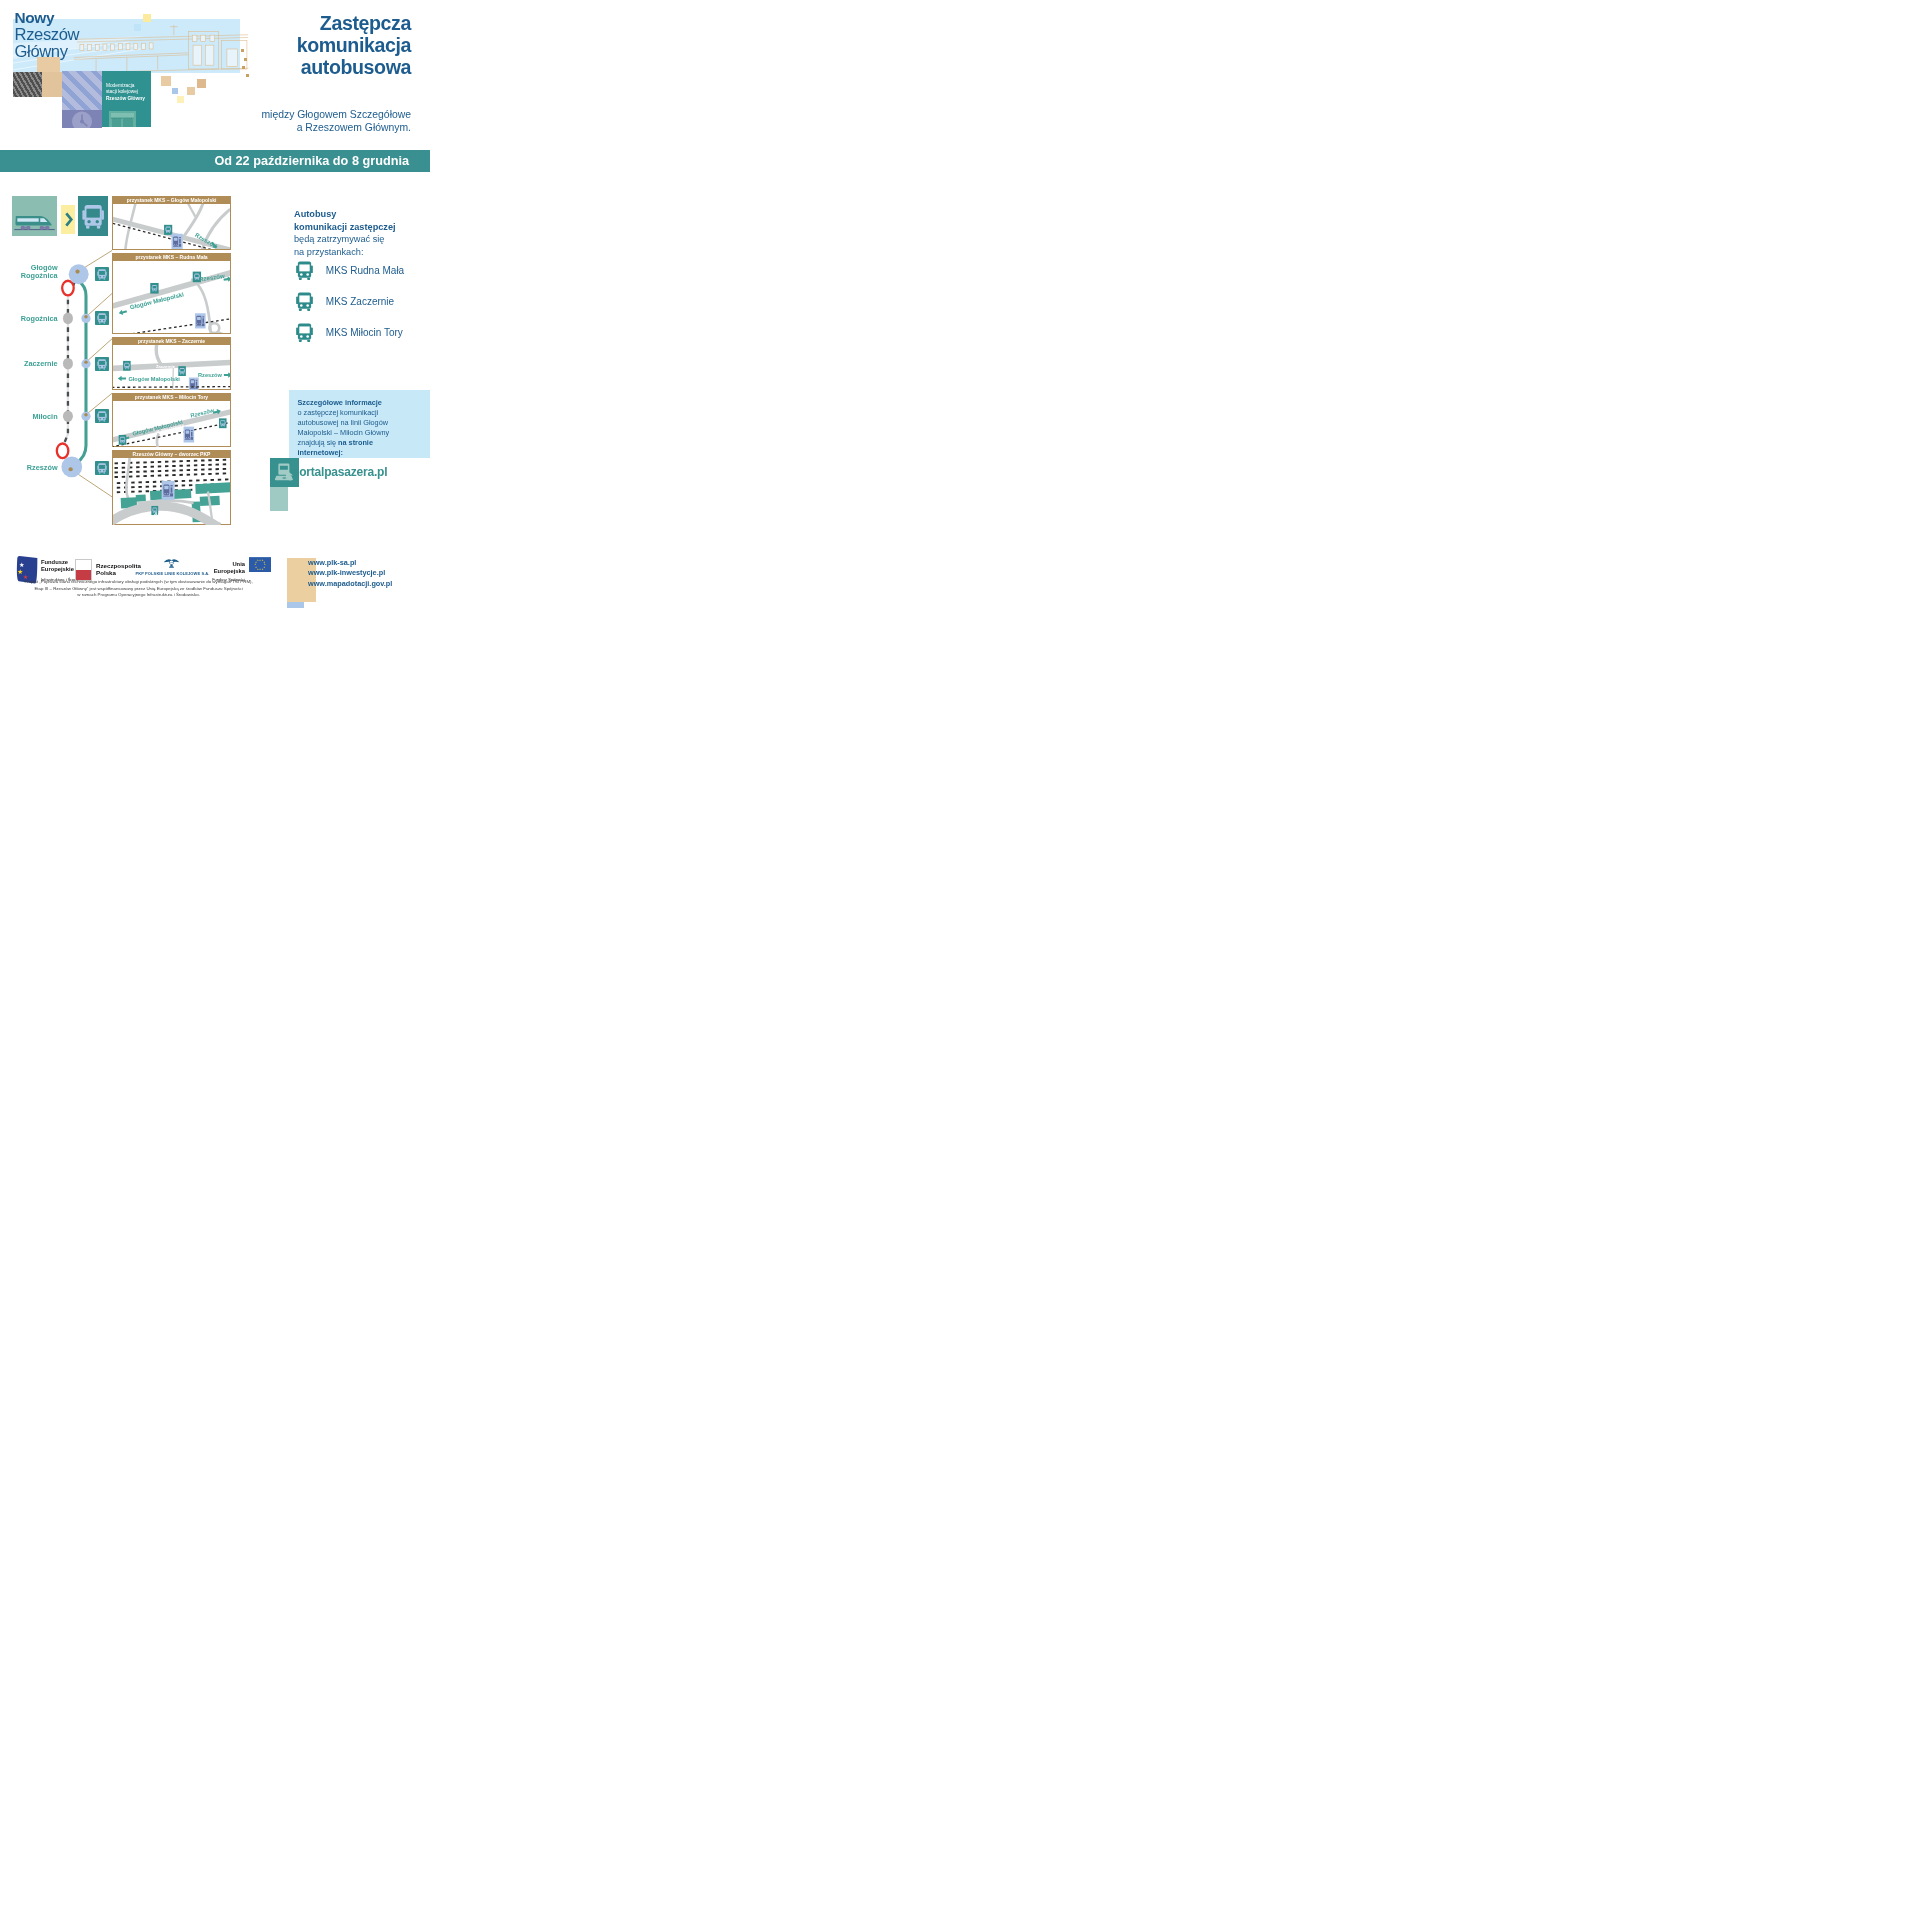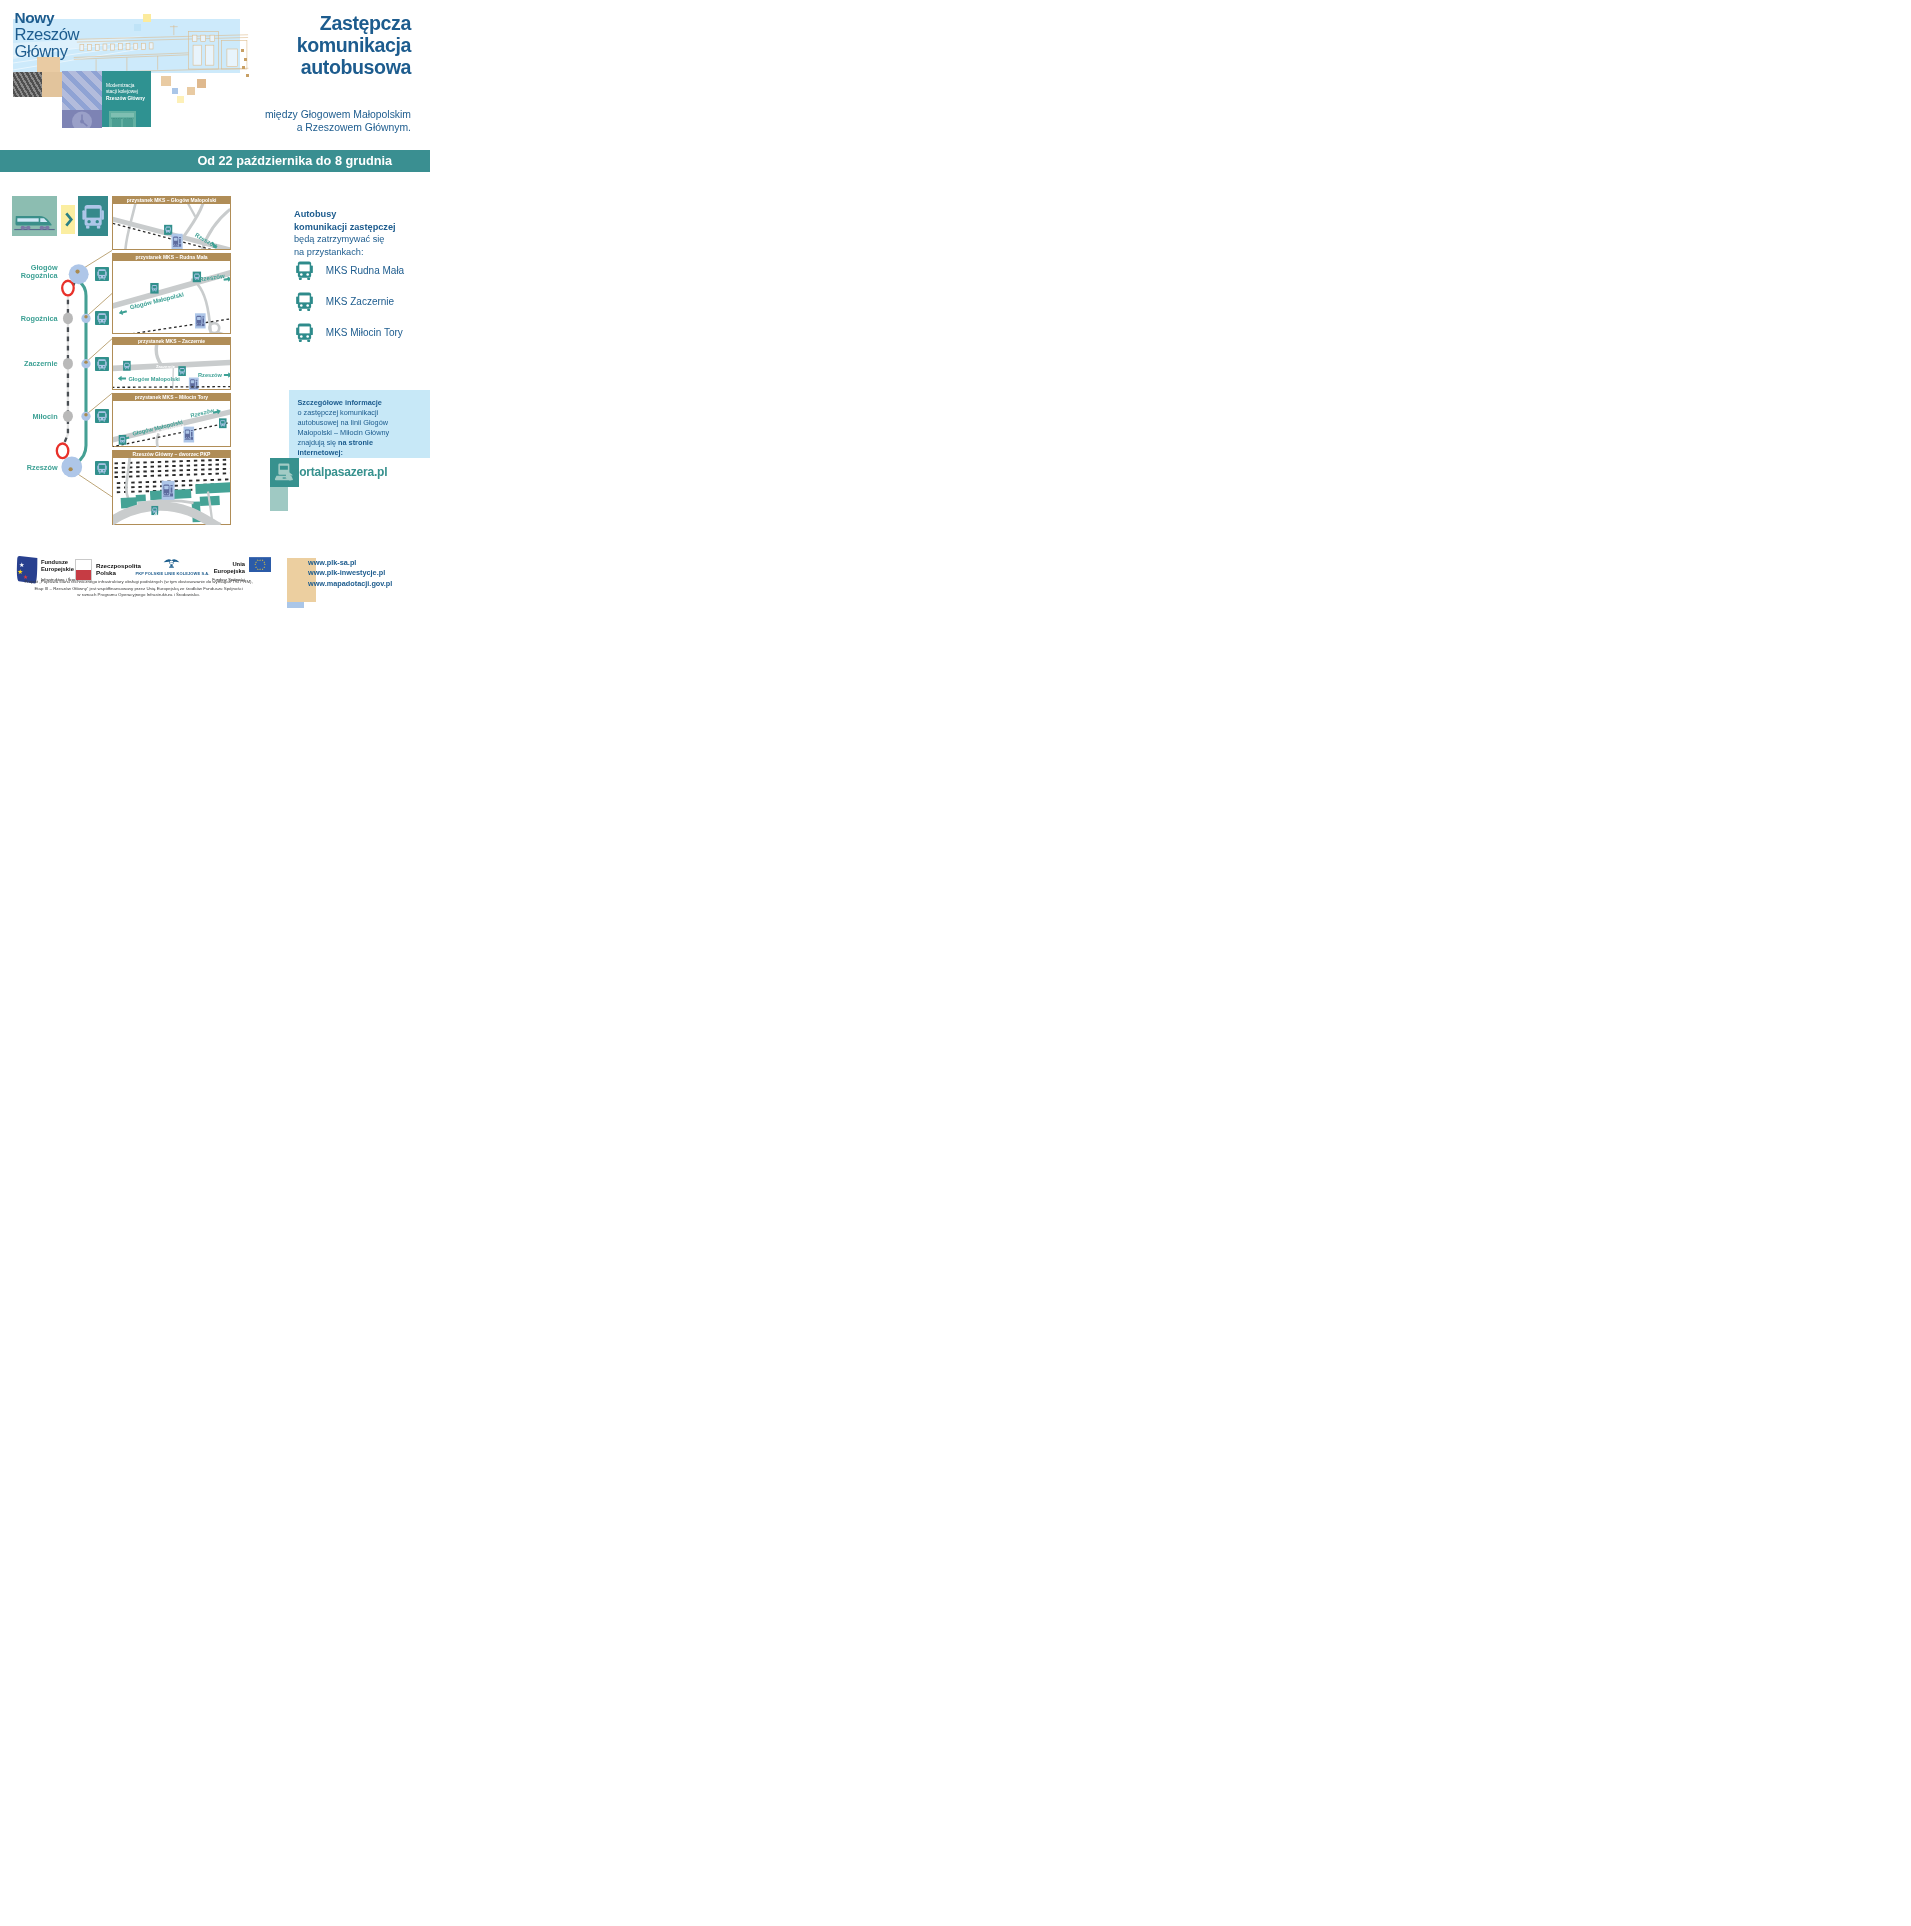--- a/index.html
+++ b/index.html
@@ -6,21 +6,21 @@
   .page{position:relative;width:430px;height:608px;background:#fff;overflow:hidden;
         font-family:"Liberation Sans",sans-serif;color:#1d5c8e}
   .abs{position:absolute}
   .sq{position:absolute}
   
   .brand1{font-size:15.4px;font-weight:bold;letter-spacing:-0.4px;line-height:17px}
   .brand2{font-size:16.6px;font-weight:400;letter-spacing:-0.4px;line-height:17.3px}
   .title{font-size:19.6px;font-weight:bold;line-height:22.3px;text-align:right;letter-spacing:-0.4px}
   .subtitle{font-size:10.4px;font-weight:400;line-height:12.7px;text-align:right}
   .banner{left:0;top:150px;width:430px;height:22px;background:#3a8f91;color:#fff;
-          font-size:12.7px;font-weight:bold;line-height:22px;text-align:right;padding-right:38px;box-sizing:border-box}
+          font-size:12.7px;font-weight:bold;line-height:22px;text-align:right;padding-right:21px;box-sizing:border-box}
   
   .col-teal{background:#2f9291;color:#fff}
   .col-teal .t{font-size:4.8px;line-height:6.5px}
   
   .st-label{position:absolute;width:46px;text-align:right;color:#3ea195;font-weight:bold;
             font-size:7.3px;line-height:8px}
   .bus-tile{position:absolute;width:14.3px;height:14.3px;background:#31908c;border-radius:0.8px;
             display:flex;align-items:center;justify-content:center}
   
   .panel{position:absolute;left:112px;width:119px;background:#fff;border:0.6px solid #b08d57;box-sizing:border-box}
@@ -168,21 +168,21 @@
   <div class="sq" style="left:244px;top:58px;width:3.1px;height:3.1px;background:#c8a064"></div>
   <div class="sq" style="left:242px;top:66px;width:3.1px;height:3.1px;background:#c8a064"></div>
   <div class="sq" style="left:246px;top:74px;width:3.1px;height:3.1px;background:#c8a064"></div>
 
   <div class="abs title" style="left:193px;top:11.6px;width:218px">
     <div>Zastępcza</div>
     <div>komunikacja</div>
     <div>autobusowa</div>
   </div>
   <div class="abs subtitle" style="left:193px;top:109px;width:218px">
-    <div>między Głogowem Małopolskim</div>
+    <div>między Głogowem Szczegółowe</div>
     <div>a Rzeszowem Głównym.</div>
   </div>
 
   <div class="abs banner">
     <span>Od 22 października do 8 grudnia</span>
   </div>
 
   <div class="abs" style="left:11.6px;top:196px;width:45px;height:40px;background:#8cbdb1">
     <svg width="45" height="40" viewBox="0 0 118 104">
       <rect x="6" y="86" width="106" height="3" fill="#57688c"></rect>

